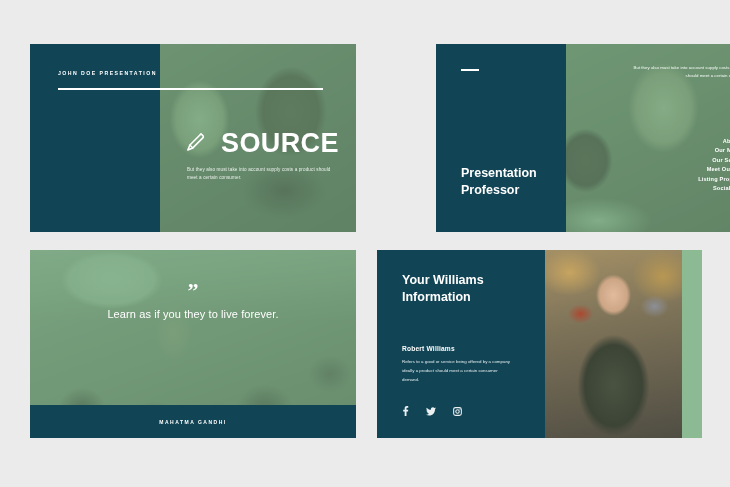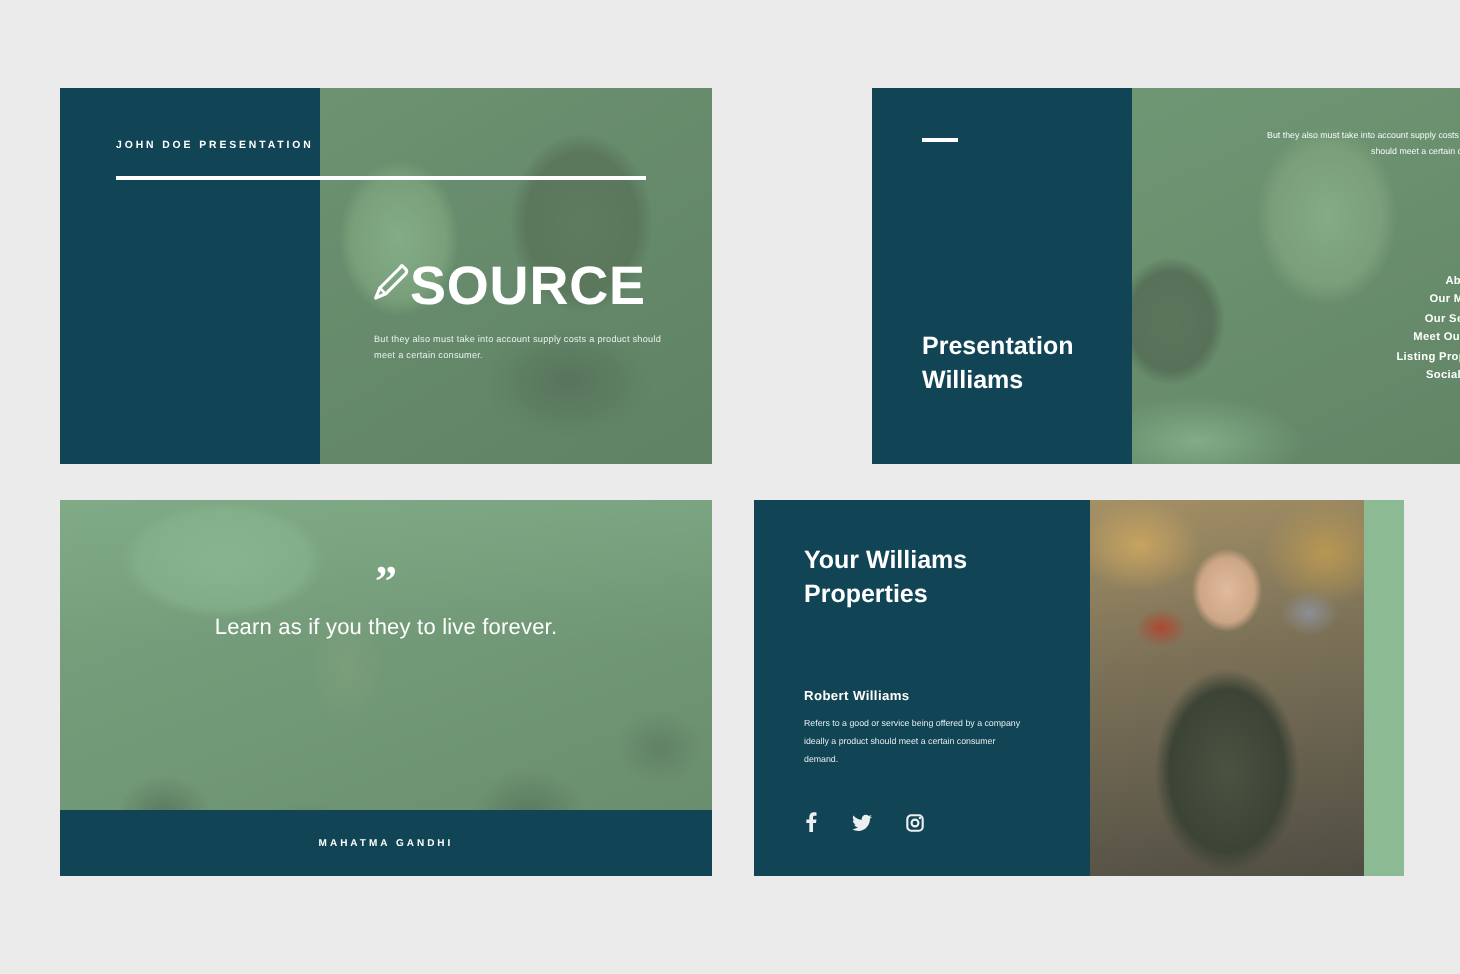--- a/index.html
+++ b/index.html
@@ -127,21 +127,21 @@
     width: 265px; height: 1.6px;
     background: #ffffff;
     z-index: 6;
   }
   .s1-titlewrap {
     position: absolute;
     left: 155px; top: 86px;
     z-index: 6;
     display: flex;
     align-items: center;
-    gap: 0;
+    gap: 16px;
   }
   .s1-title {
     color: #ffffff;
     font-size: 27px;
     font-weight: 700;
     letter-spacing: 0.4px;
     line-height: 1;
   }
   .s1-sub {
     position: absolute;
@@ -336,21 +336,21 @@
   <div class="slide" id="slide-2">
     <div class="photo photo-kids"></div>
     <div class="green-wash"></div>
     <div class="green-wash2"></div>
 
     <div class="s2-panel"></div>
     <div class="s2-dash"></div>
 
     <div class="s2-title">
       <div>Presentation</div>
-      <div>Williams</div>
+      <div>Professor</div>
     </div>
 
     <div class="s2-note">But they also must take into account supply costs a product should meet a certain consumer.</div>
 
     <div class="s2-menu">
       <div class="s2-menu-item">About Us</div>
       <div class="s2-menu-item">Our Mission</div>
       <div class="s2-menu-item">Our Services</div>
       <div class="s2-menu-item">Meet Our Team</div>
       <div class="s2-menu-item">Listing Properties</div>
@@ -376,21 +376,21 @@
 
   <div class="slide" id="slide-4">
     <div class="s4-photo">
       <div class="photo photo-portrait"></div>
     </div>
     <div class="s4-left"></div>
     <div class="s4-strip"></div>
 
     <div class="s4-title">
       <div>Your Williams</div>
-      <div>Properties</div>
+      <div>Information</div>
     </div>
 
     <div class="s4-name">Robert Williams</div>
     <div class="s4-body">Refers to a good or service being offered by a company ideally a product should meet a certain consumer demand.</div>
 
     <div class="s4-social">
       <span>
         <svg width="7" height="10" viewBox="0 0 8 12" fill="#ffffff" opacity="0.92">
           <path d="M5.2 12V6.6h1.8l.3-2.1H5.2V3.2c0-.6.2-1 1-1h1.1V.3C7.1.2 6.4.1 5.7.1 4.1.1 3 1.1 3 3v1.5H1.2v2.1H3V12h2.2z"></path>
         </svg>

